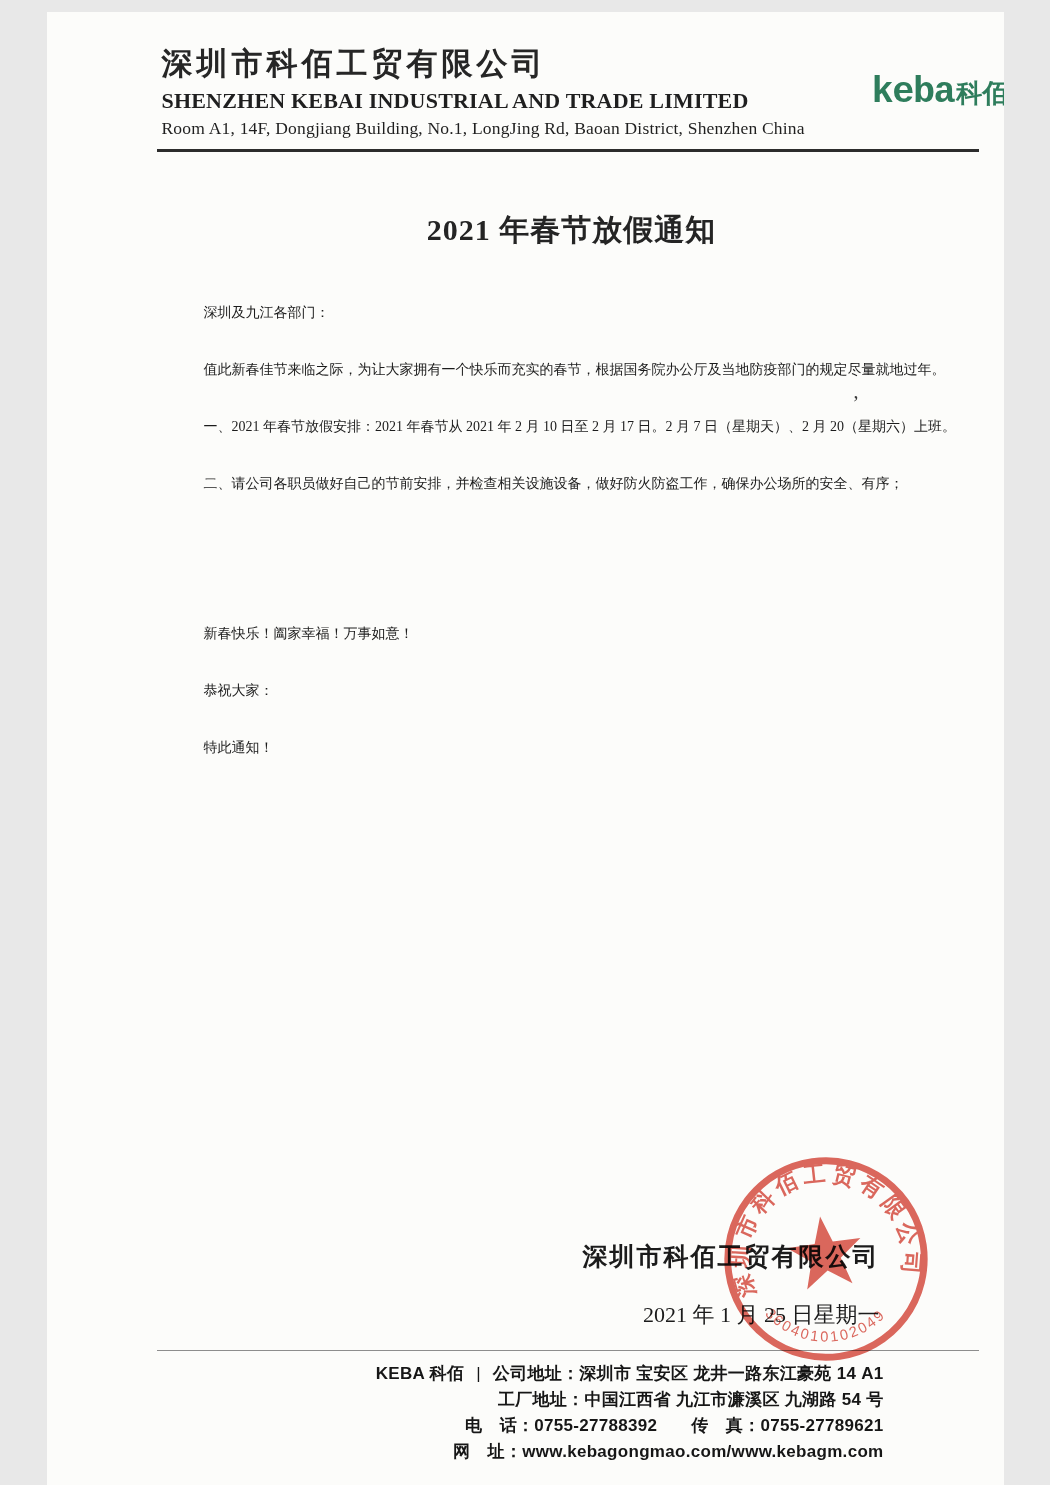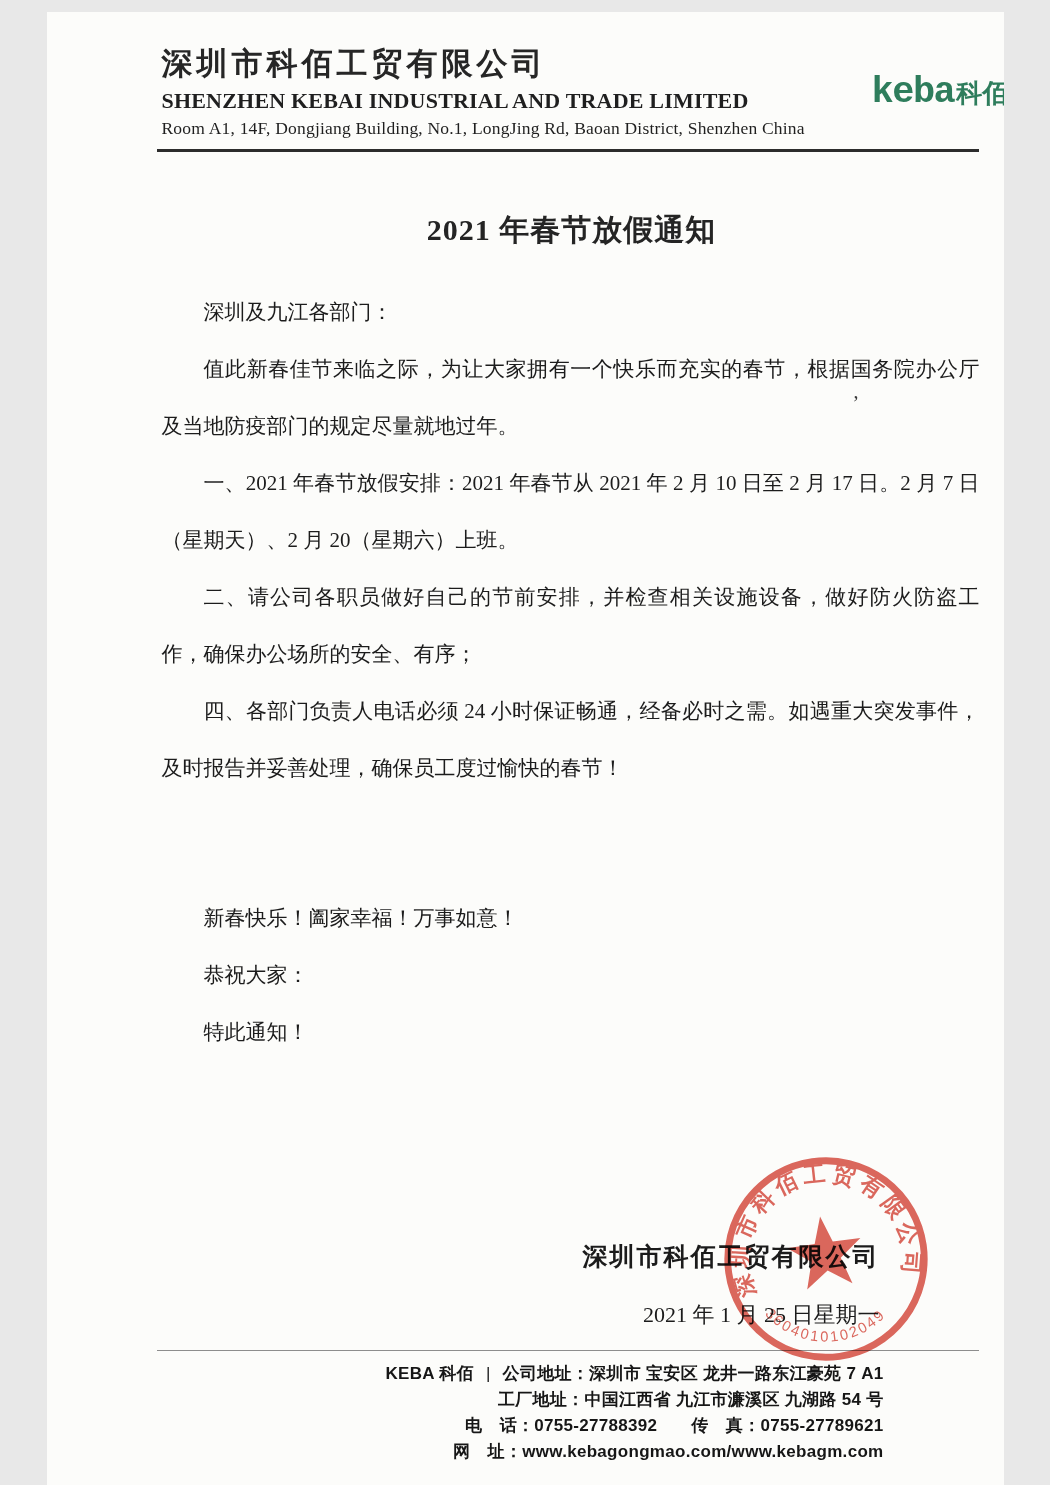--- a/index.html
+++ b/index.html
@@ -32,21 +32,21 @@
   .header-rule{position:absolute;left:110px;top:137px;width:822px;height:3px;background:#2c2c2c;}
 
   
   .doc-title{
     position:absolute;left:0;top:198px;width:1050px;margin:0;
     text-align:center;font-size:30px;font-weight:bold;letter-spacing:1px;color:#242424;
   }
 
   
   .body{position:absolute;left:115px;top:272px;width:818px;}
-  .body p{margin:0;font-size:21px;line-height:57px;text-align:justify;text-indent:42px;color:#1c1c1c;}
+  .body p{margin:0;font-size:14px;line-height:57px;text-align:justify;text-indent:42px;color:#1c1c1c;}
   .closing{margin-top:93px;}
   .closing p{text-align:left;}
   .artifact{position:absolute;left:806px;top:380px;font-size:20px;color:#3a3a3a;}
 
   
   .signature{position:absolute;right:124px;top:1228px;text-align:right;z-index:2;}
   .sig-company{font-size:25px;font-weight:bold;letter-spacing:2px;color:#1b1b1b;}
   .sig-date{margin-top:27px;font-size:22px;color:#1b1b1b;}
 
   
@@ -86,21 +86,20 @@
 
   <div class="header-rule"></div>
 
   <h1 class="doc-title">2021 年春节放假通知</h1>
 
   <main class="body">
     <p>深圳及九江各部门：</p>
     <p>值此新春佳节来临之际，为让大家拥有一个快乐而充实的春节，根据国务院办公厅及当地防疫部门的规定尽量就地过年。</p>
     <p>一、2021 年春节放假安排：2021 年春节从 2021 年 2 月 10 日至 2 月 17 日。2 月 7 日（星期天）、2 月 20（星期六）上班。</p>
     <p>二、请公司各职员做好自己的节前安排，并检查相关设施设备，做好防火防盗工作，确保办公场所的安全、有序；</p>
-    <p>四、各部门负责人电话必须 24 小时保证畅通，经备必时之需。如遇重大突发事件，及时报告并妥善处理，确保员工度过愉快的春节！</p>
     <div class="closing">
       <p>新春快乐！阖家幸福！万事如意！</p>
       <p>恭祝大家：</p>
       <p>特此通知！</p>
     </div>
   </main>
 
   <span class="artifact">’</span>
 
   <div class="signature">
@@ -119,21 +118,21 @@
       <textPath href="#ringPath" startOffset="2">深圳市科佰工贸有限公司</textPath>
     </text>
     <text class="seal-number" fill="#d74d42">
       <textPath href="#numPath" startOffset="6">3604010102049</textPath>
     </text>
   </svg>
 
   <div class="footer-rule"></div>
   <footer class="footer">
     <div class="f-line">
-      <span>KEBA 科佰</span><span class="f-sep">|</span><span>公司地址：深圳市 宝安区 龙井一路东江豪苑 7 A1</span>
+      <span>KEBA 科佰</span><span class="f-sep">|</span><span>公司地址：深圳市 宝安区 龙井一路东江豪苑 14 A1</span>
     </div>
     <div class="f-line">
       <span>工厂地址：中国江西省 九江市濂溪区 九湖路 54 号</span>
     </div>
     <div class="f-line">
       <span>电　话：</span><span>0755-27788392</span><span class="f-gap"></span><span>传　真：</span><span>0755-27789621</span>
     </div>
     <div class="f-line">
       <span>网　址：</span><a class="f-url">www.kebagongmao.com</a><span>/</span><a class="f-url">www.kebagm.com</a>
     </div>

